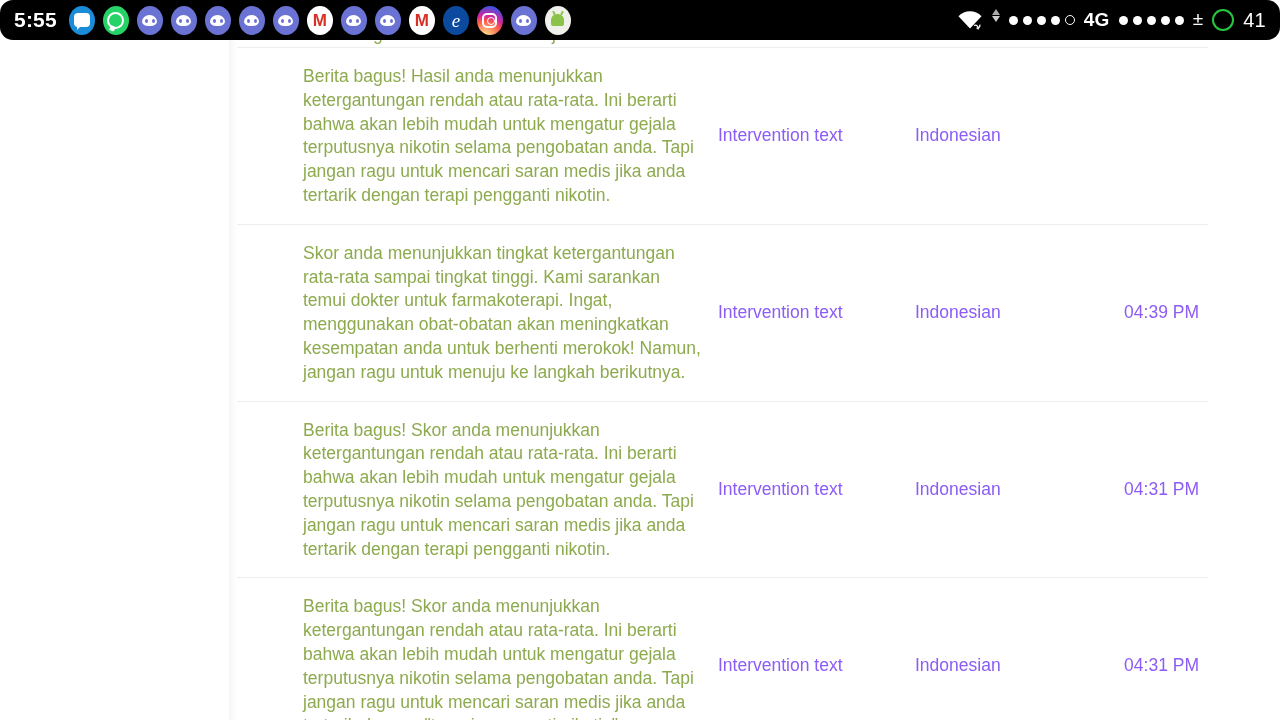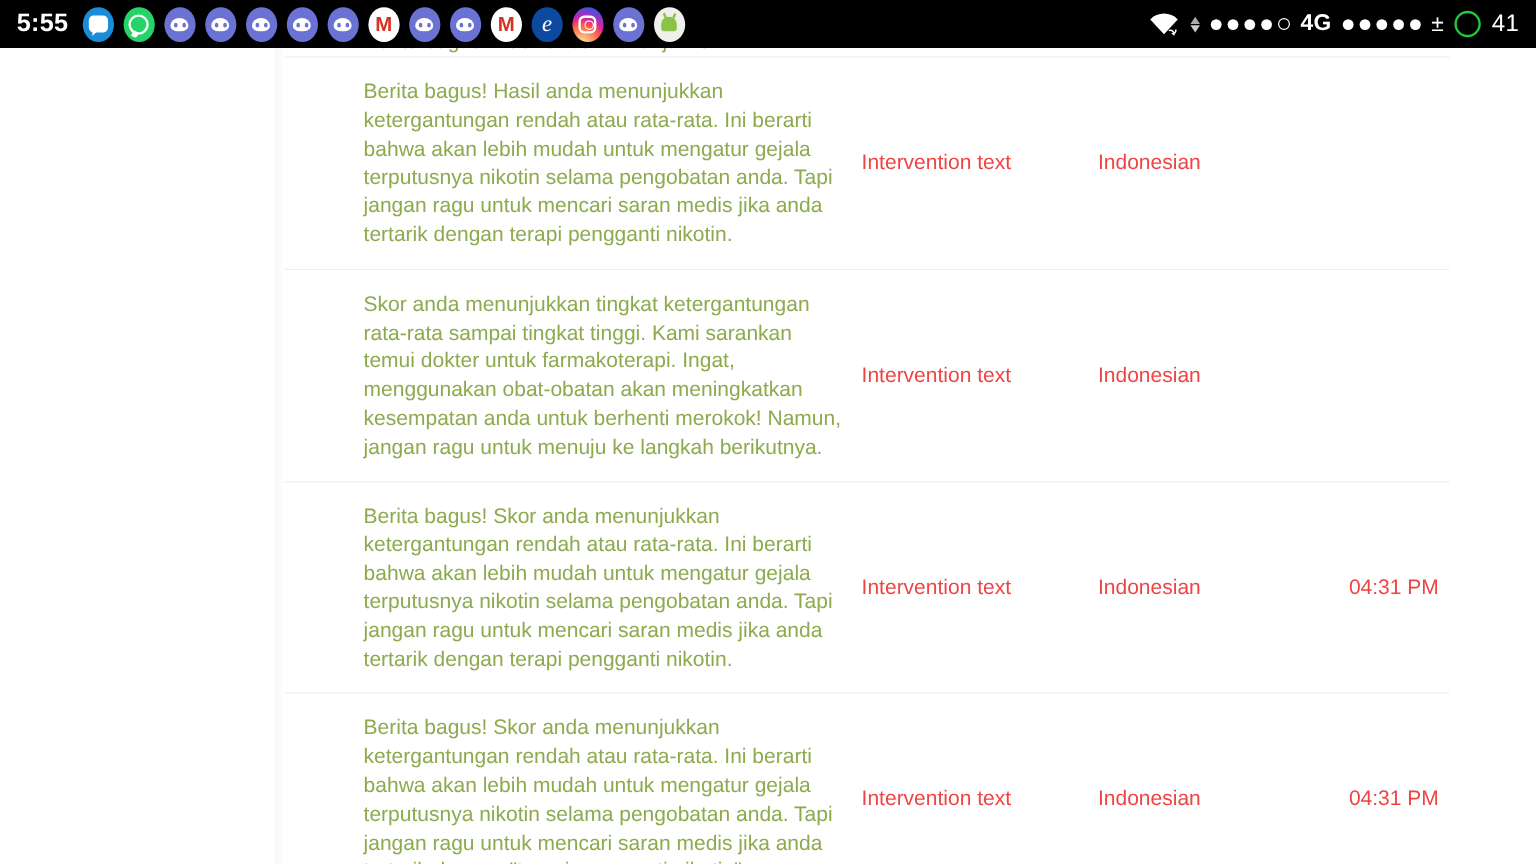--- a/index.html
+++ b/index.html
@@ -12,20 +12,21 @@
 
   
   .statusbar {
     position: absolute;
     top: 0; left: 0;
     width: 1280px; height: 40px;
     background: #000000;
     display: flex;
     align-items: center;
     color: #ffffff;
+    border-radius: 13px;
   }
   .sb-clock {
     font-size: 21px;
     font-weight: bold;
     letter-spacing: .2px;
     margin-left: 14px;
     margin-right: 12px;
     color: #ffffff;
   }
   .sb-icons { display: flex; align-items: center; gap: 8px; }
@@ -127,21 +128,21 @@
   .ic-android .glyph::after {
     content: ""; position: absolute;
     top: -3px; width: 1.6px; height: 4px;
     background: #8bc34a;
   }
   .ic-android .glyph::before { left: 2px; transform: rotate(-25deg); }
   .ic-android .glyph::after  { right: 2px; transform: rotate(25deg); }
 
   .sb-right {
     margin-left: auto;
-    display: flex; align-items: center;
+    display: flex; 
     gap: 9px;
     margin-right: 14px;
   }
   .wifi-wrap { position: relative; width: 26px; height: 22px; }
   .dotrow { display: flex; align-items: center; gap: 5px; }
   .dot { width: 9px; height: 9px; border-radius: 50%; background: #ffffff; }
   .dot.hollow { background: transparent; border: 1.4px solid #ffffff; width: 10px; height: 10px; }
   .net-label { font-size: 19px; font-weight: bold; color: #ffffff; letter-spacing: .3px; }
   .plusminus { font-size: 19px; color: #ffffff; line-height: 1; }
   .batt-ring {
@@ -193,21 +194,21 @@
 
   .cell-msg {
     width: 476px;
     padding: 17px 12px 16px 66px;
     color: #8daa4e;
     font-size: 17.5px;
     line-height: 23.8px;
     font-family: "Liberation Sans", sans-serif;
   }
   .cell-type, .cell-lang, .cell-time {
-    color: #ef4444;
+    color: #8b5cf6;
     font-size: 17.5px;
     line-height: 23.8px;
     font-family: "Liberation Sans", sans-serif;
     align-self: center;
   }
   .cell-type { width: 180px; padding-left: 5px; }
   .cell-lang { width: 160px; padding-left: 22px; }
   .cell-time { width: 155px; text-align: right; padding-right: 9px; }
 
   
@@ -320,20 +321,21 @@
       <div class="row">
         <div class="cell-msg">Berita bagus! Hasil anda menunjukkan ketergantungan rendah atau rata-rata. Ini berarti bahwa akan lebih mudah untuk mengatur gejala terputusnya nikotin selama pengobatan anda. Tapi jangan ragu untuk mencari saran medis jika anda tertarik dengan terapi pengganti nikotin.</div>
         <div class="cell-type">Intervention text</div>
         <div class="cell-lang">Indonesian</div>
       </div>
 
       <div class="row">
         <div class="cell-msg">Skor anda menunjukkan tingkat ketergantungan rata-rata sampai tingkat tinggi. Kami sarankan temui dokter untuk farmakoterapi. Ingat, menggunakan obat-obatan akan meningkatkan kesempatan anda untuk berhenti merokok! Namun, jangan ragu untuk menuju ke langkah berikutnya.</div>
         <div class="cell-type">Intervention text</div>
         <div class="cell-lang">Indonesian</div>
+        <div class="cell-time">04:39 PM</div>
       </div>
 
       <div class="row">
         <div class="cell-msg">Berita bagus! Skor anda menunjukkan ketergantungan rendah atau rata-rata. Ini berarti bahwa akan lebih mudah untuk mengatur gejala terputusnya nikotin selama pengobatan anda. Tapi jangan ragu untuk mencari saran medis jika anda tertarik dengan terapi pengganti nikotin.</div>
         <div class="cell-type">Intervention text</div>
         <div class="cell-lang">Indonesian</div>
         <div class="cell-time">04:31 PM</div>
       </div>
 
       <div class="row">

